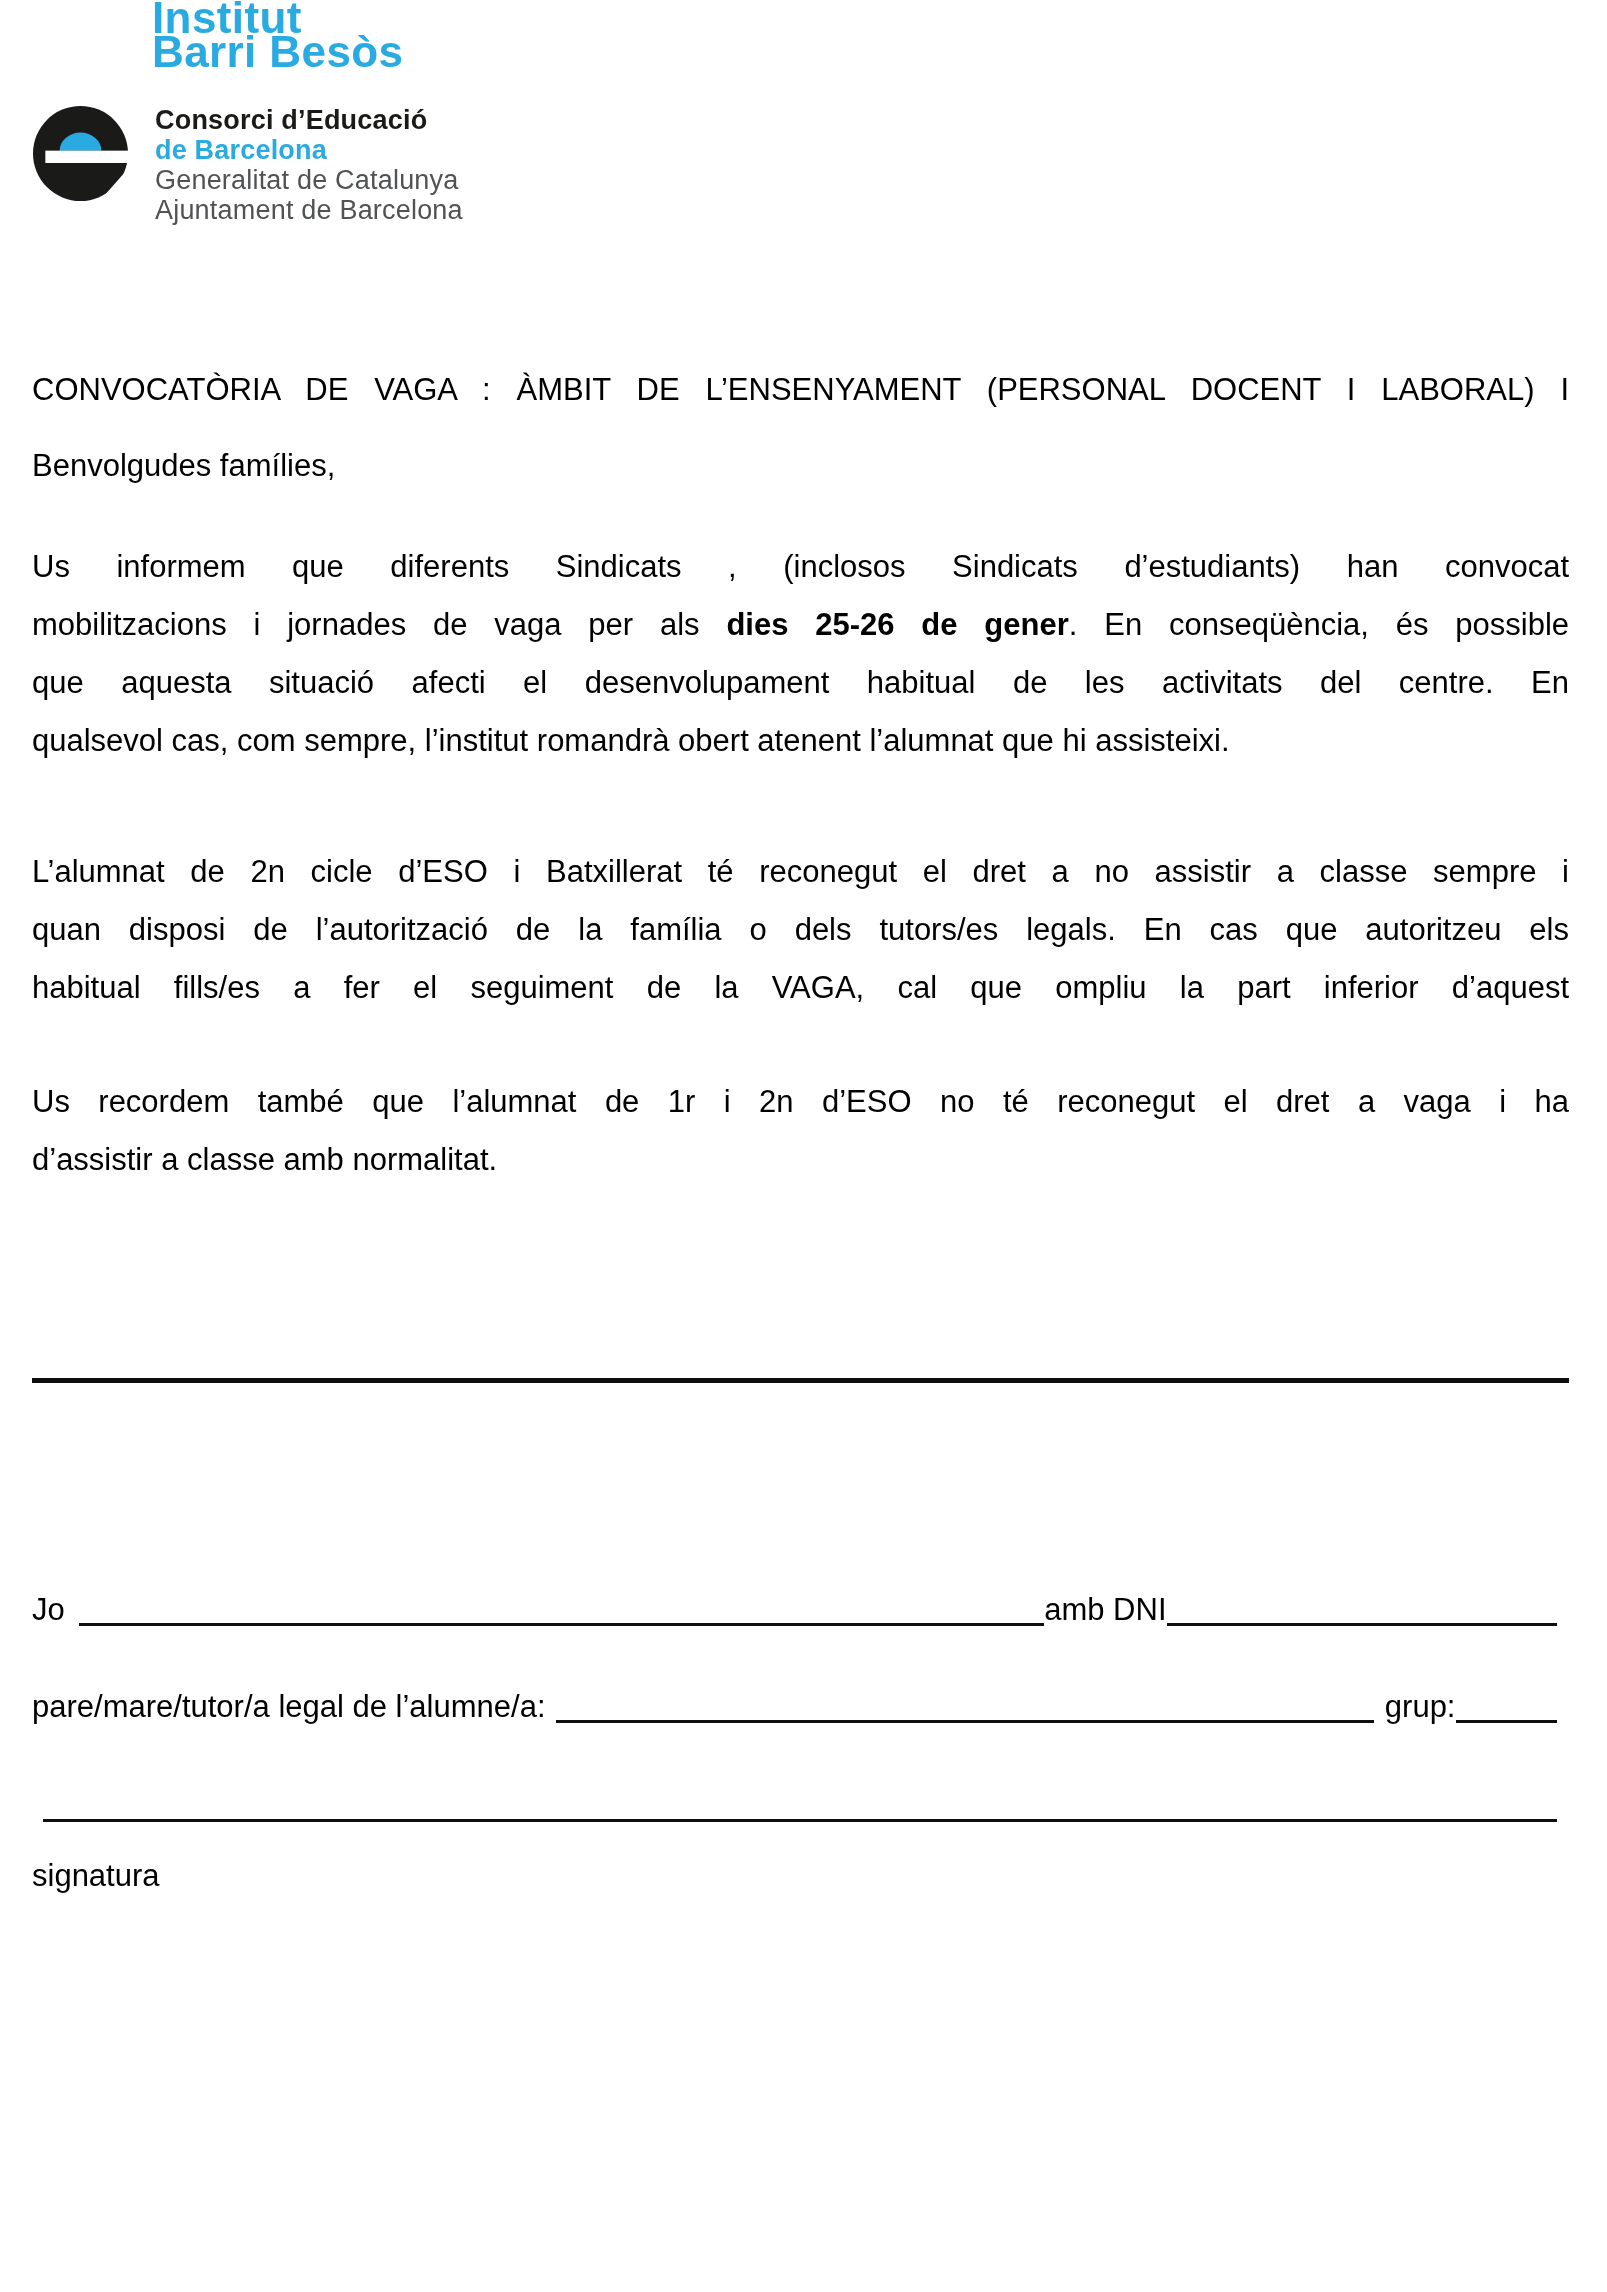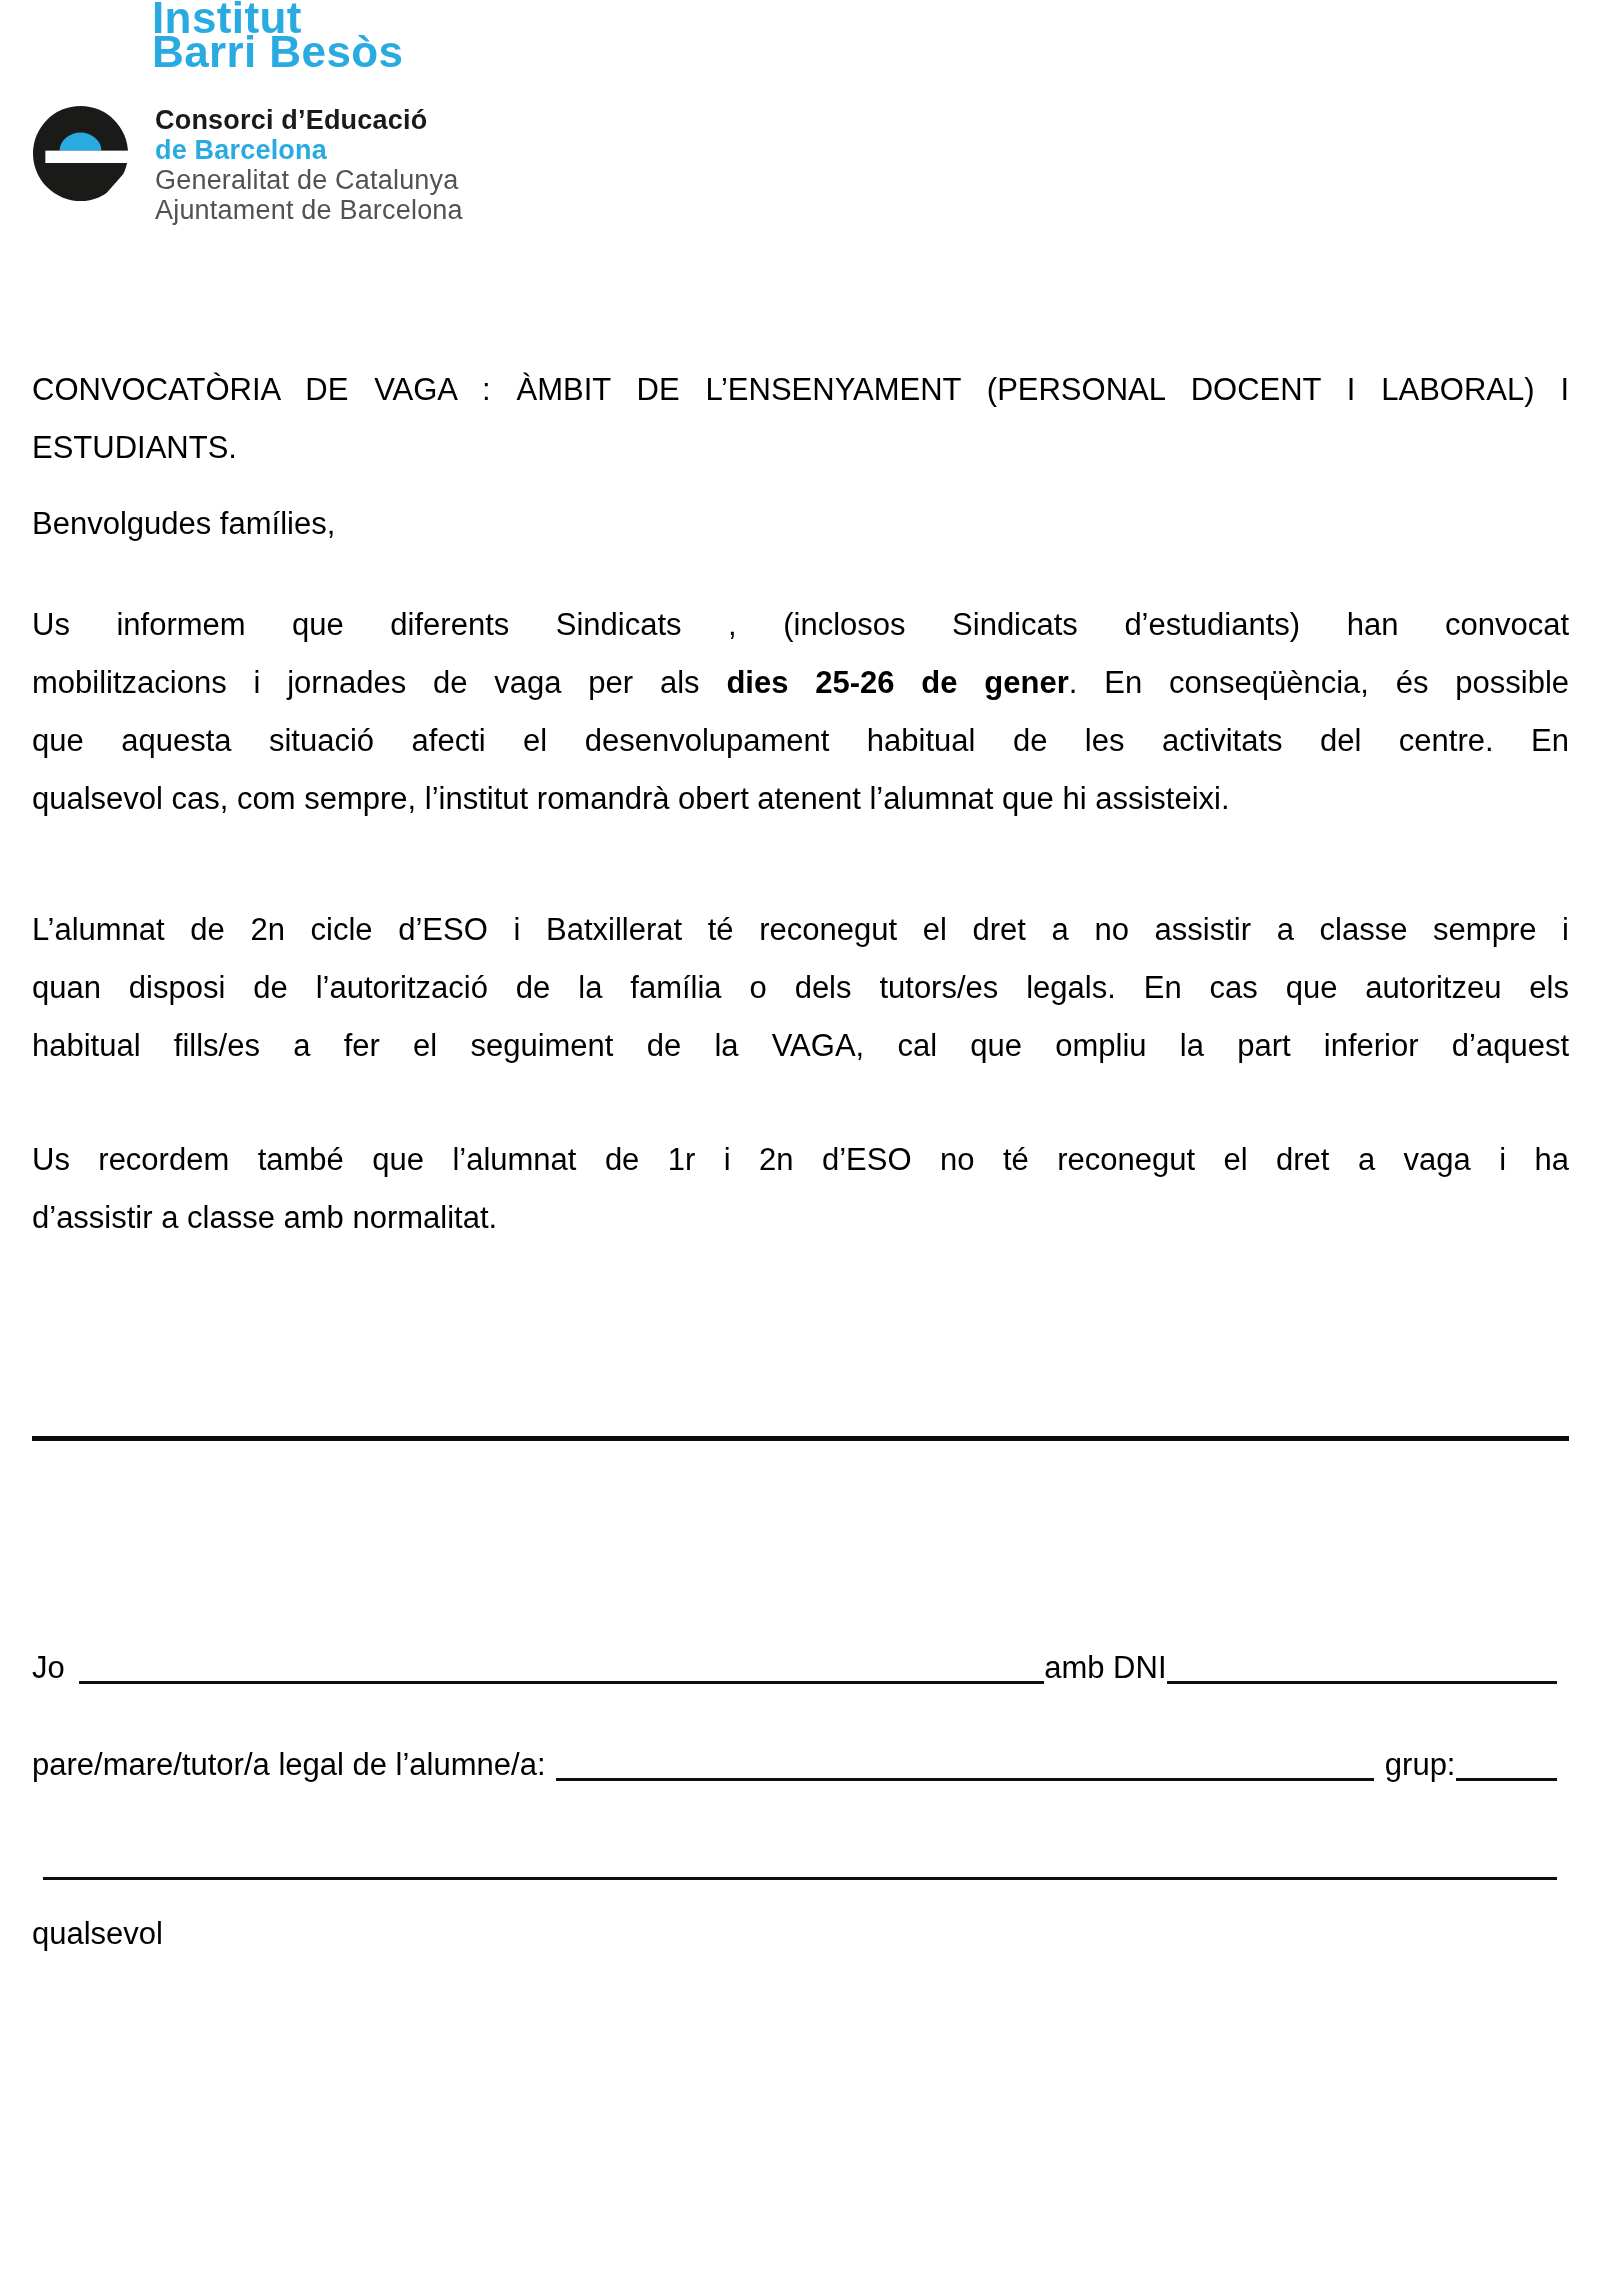--- a/index.html
+++ b/index.html
@@ -117,21 +117,20 @@
         <div class="org-bold org-cyan">de Barcelona</div>
         <div class="org-gray">Generalitat de Catalunya</div>
         <div class="org-gray">Ajuntament de Barcelona</div>
       </div>
     </header>
 
     <main>
       <div id="letter-blocks">
           <div class="block">
             <div class="line just"><span class="u">CONVOCATÒRIA DE VAGA : ÀMBIT DE L’ENSENYAMENT (PERSONAL DOCENT I LABORAL) I</span></div>
-            <div class="line"><span class="u">ESTUDIANTS.</span></div>
           </div>
           <div class="block">
             <div class="line"><span>Benvolgudes famílies,</span></div>
           </div>
           <div class="block">
             <div class="line just"><span>Us informem que diferents Sindicats , (inclosos Sindicats d’estudiants) han convocat</span></div>
             <div class="line just"><span>mobilitzacions i jornades de vaga per als </span><span class="b u">dies 25-26 de gener</span><span>. En conseqüència, és possible</span></div>
             <div class="line just"><span>que aquesta situació afecti el desenvolupament habitual de les activitats del centre. En</span></div>
             <div class="line"><span>qualsevol cas, com sempre, l’institut romandrà obert atenent l’alumnat que hi assisteixi.</span></div>
           </div>
@@ -159,18 +158,18 @@
             <span class="ftext">pare/mare/tutor/a legal de l’alumne/a:</span>
             <span class="fill" style="flex: 1 1 auto; margin-left: 10.7px;"></span>
             <span class="ftext" style="margin-left: 10.7px;">grup:</span>
             <span class="fill" style="width: 101px;"></span>
           </div>
           <div class="form-row">
             <span class="fill" style="flex: 1 1 auto; margin-left: 10.7px;"></span>
           </div>
         </div>
 
-      <div class="signature">qualsevol</div>
+      <div class="signature">signatura</div>
     </main>
 
   </div>
 </div>
 
 
 </body></html>

